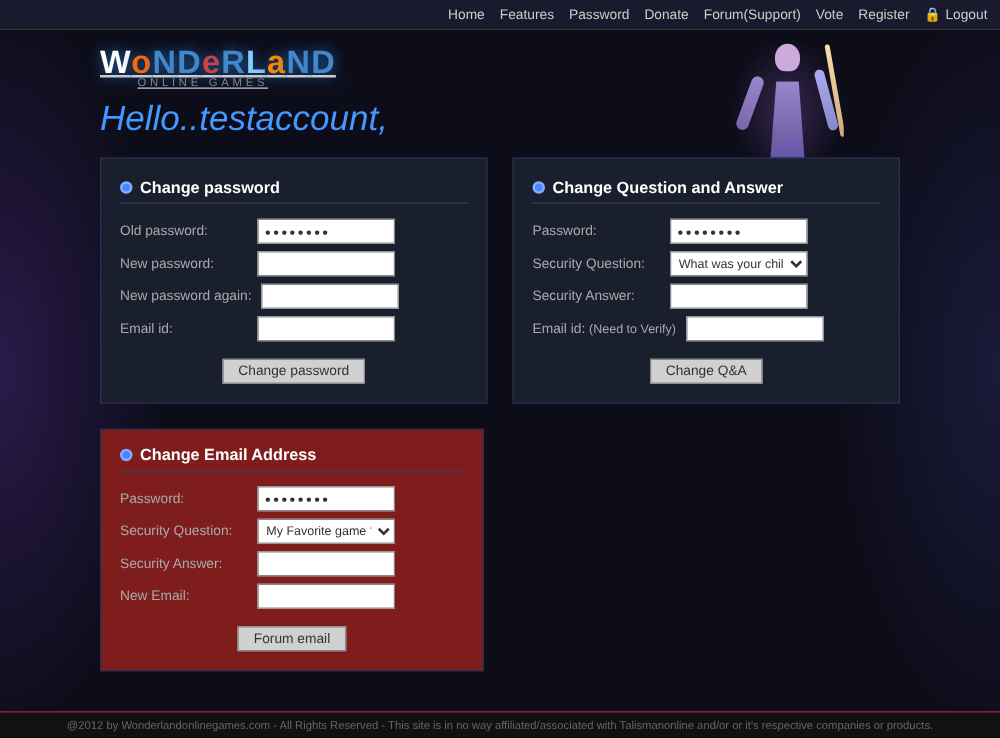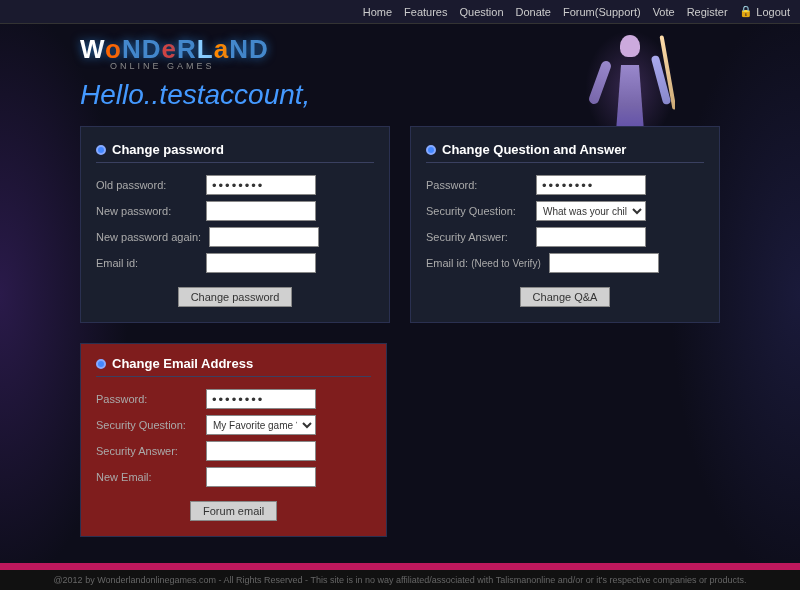--- a/index.html
+++ b/index.html
@@ -61,20 +61,21 @@
       z-index: 5;
       padding: 0 80px;
     }
 
     
     .header-area {
       display: flex;
       align-items: center;
       justify-content: space-between;
       padding-top: 10px;
+      text-decoration: underline;
     }
     .logo-area {
       display: flex;
       flex-direction: column;
       align-items: flex-start;
     }
     .logo-text {
       font-size: 26px;
       font-weight: bold;
       color: #4488cc;
@@ -267,38 +268,38 @@
       color: #aaa;
     }
 
     
     .footer {
       position: absolute;
       bottom: 0;
       left: 0;
       right: 0;
       background: #111;
-      border-top: 7px solid #be185d;
+      border-top: 1px solid #be185d;
       padding: 5px 10px;
       text-align: center;
       font-size: 9px;
       color: #666;
       z-index: 10;
     }
   </style>
 </head>
 <body>
 
 <div class="bg-left"></div>
 <div class="bg-right"></div>
 
 <nav class="navbar">
   <a>Home</a>
   <a>Features</a>
-  <a>Question</a>
+  <a>Password</a>
   <a>Donate</a>
   <a>Forum(Support)</a>
   <a>Vote</a>
   <a>Register</a>
   <a class="logout-btn">
     <span>🔒</span>
     <span>Logout</span>
   </a>
 </nav>
 

